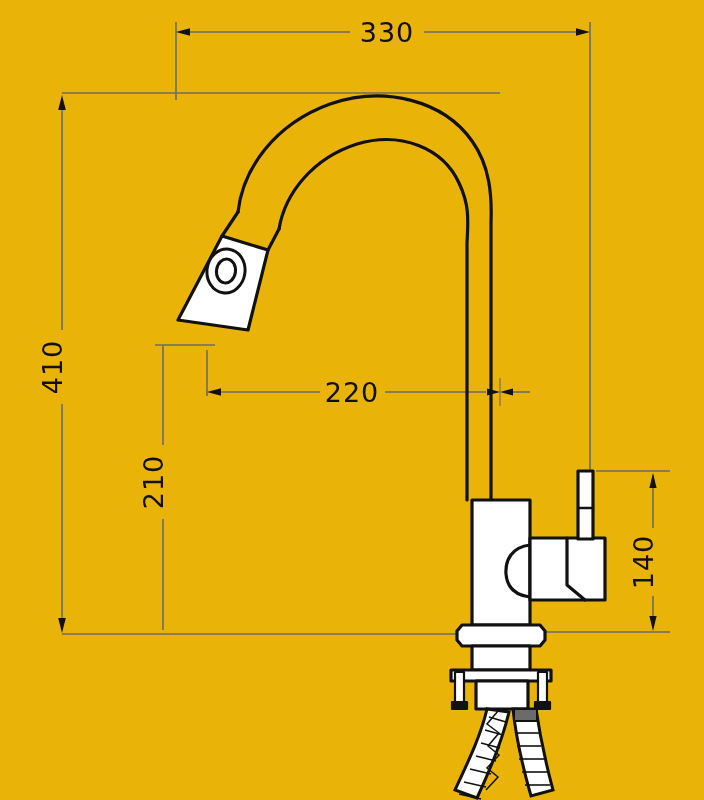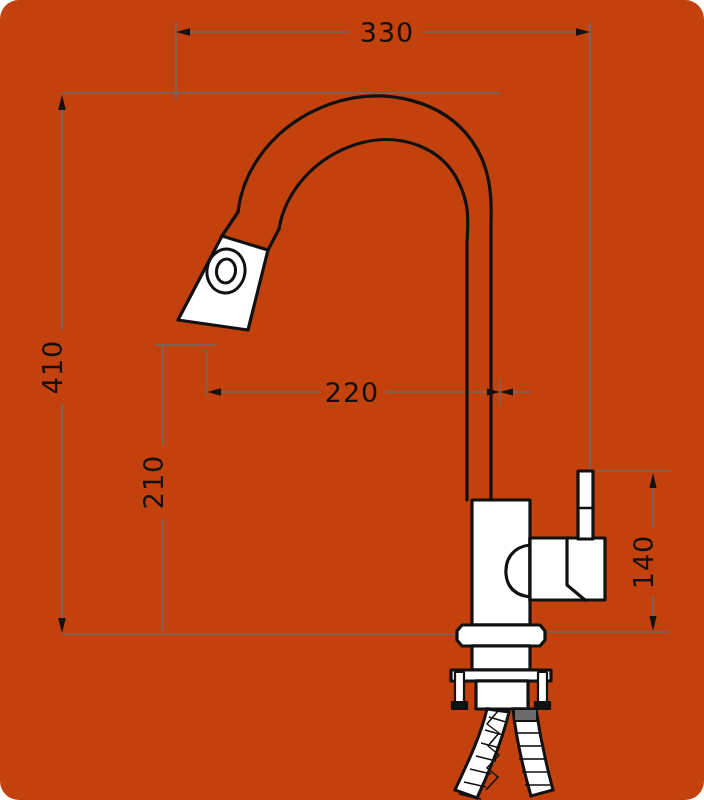--- a/index.html
+++ b/index.html
@@ -8,23 +8,22 @@
     padding: 0;
     background: #ffffff;
   }
   body {
     font-family: "DejaVu Sans", "Liberation Sans", sans-serif;
   }
   #sheet {
     position: relative;
     width: 704px;
     height: 800px;
-    background: #c2410c;
+    background: #eab308;
     overflow: hidden;
-    border-radius: 19px;
   }
   #drawing {
     position: absolute;
     top: 0;
     left: 0;
     width: 704px;
     height: 800px;
   }
   .dim-text {
     font-family: "DejaVu Sans", "Liberation Sans", sans-serif;

